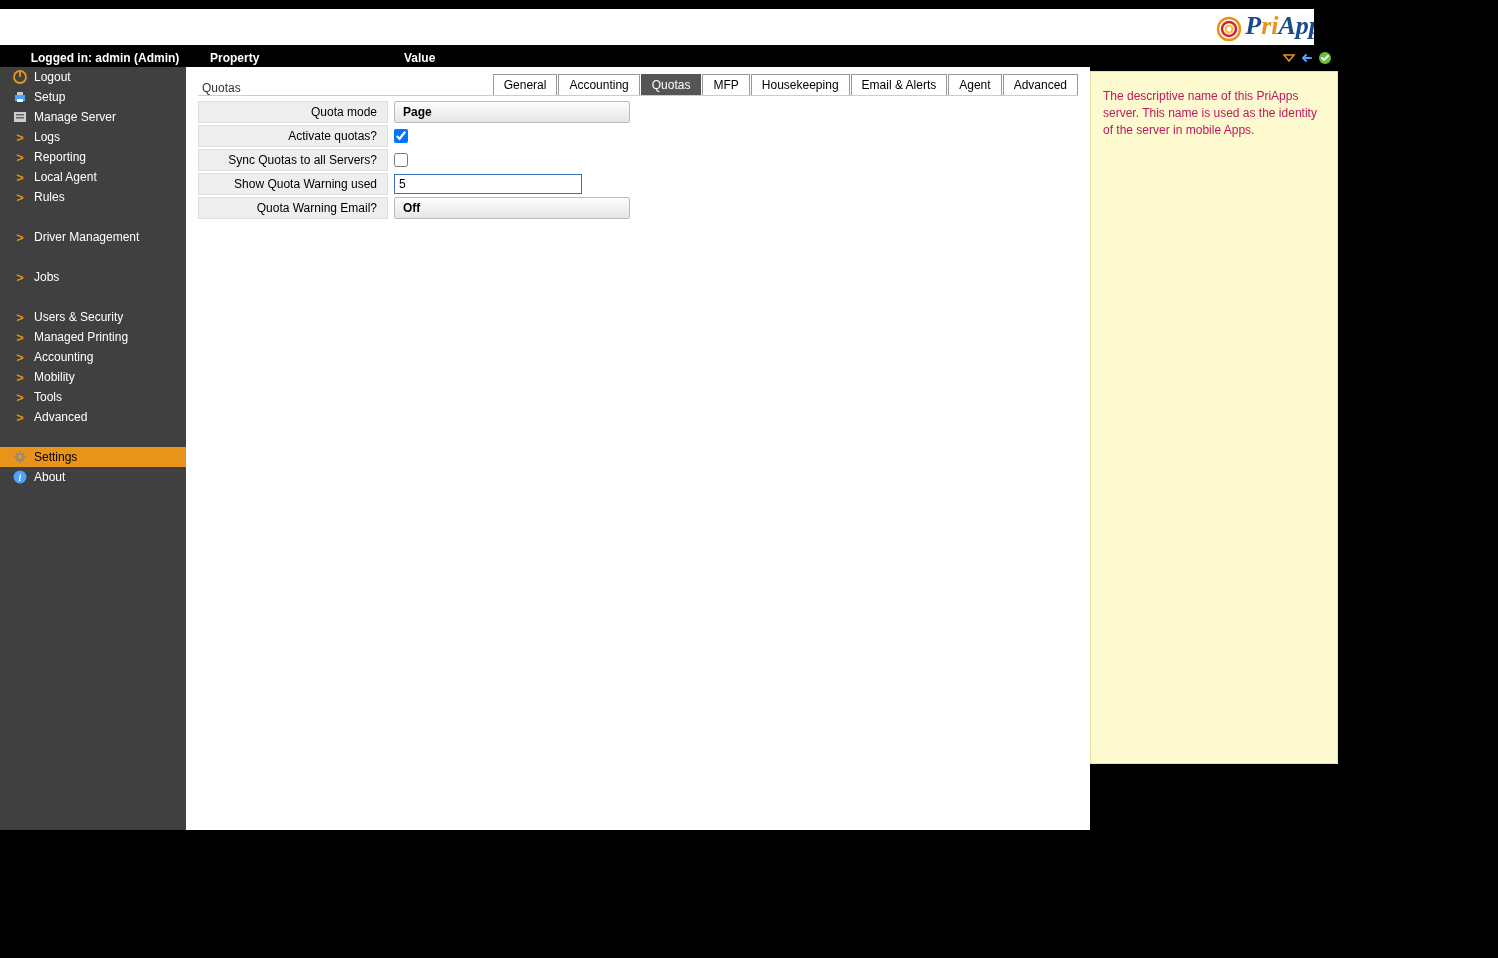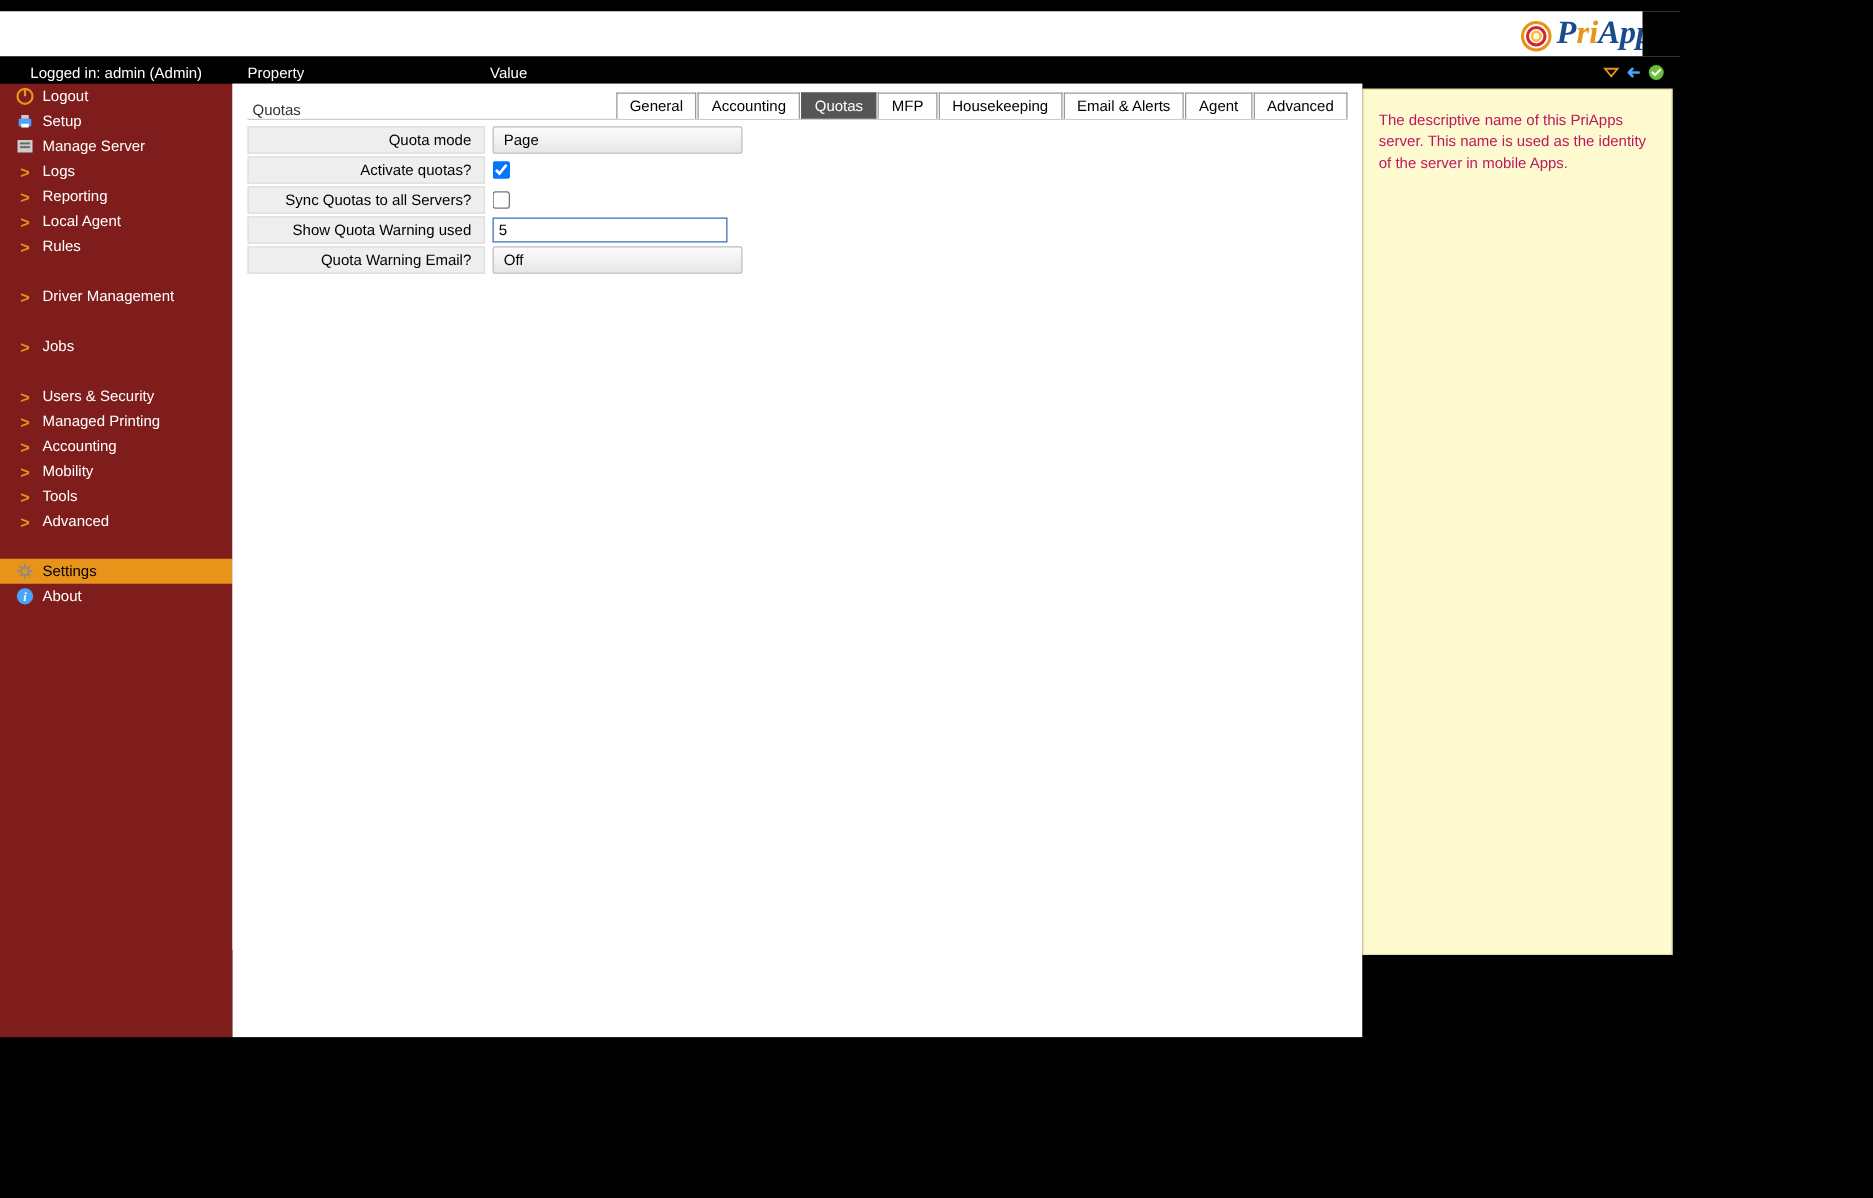--- a/index.html
+++ b/index.html
@@ -4,45 +4,45 @@
 <style>
 * { box-sizing: border-box; margin: 0; padding: 0; }
 body { font-family: Arial, Helvetica, sans-serif; font-size: 12px; background: #000; color: #000; }
 .viewport { width: 1344px; height: 830px; background: #000; position: relative; overflow: hidden; }
 .topbar { position: absolute; top: 9px; left: 0; right: 0; height: 36px; background: #fff; display: flex; justify-content: flex-end; align-items: center; padding-right: 12px; }
 .logo { font-family: Georgia, serif; font-size: 26px; font-style: italic; font-weight: bold; }
 .logo .swirl { display: inline-block; width: 28px; height: 28px; vertical-align: middle; margin-right: 2px; }
 .logo .p { color: #1a4b8c; }
 .logo .ri { color: #e8931a; text-align: right; }
 .logo .apps { color: #1a4b8c; font-style: italic; }
-.headerbar { position: absolute; top: 49px; left: 0; right: 0; height: 18px; background: #000; color: #fff; display: flex; align-items: center; font-size: 12px; font-weight: normal; }
+.headerbar { position: absolute; top: 49px; left: 12px; right: 0; height: 18px; background: #000; color: #fff; display: flex; align-items: center; font-size: 12px; font-weight: bold; }
 .headerbar .loggedin { width: 186px; text-align: center; padding: 0 8px; }
 .headerbar .property { width: 200px; padding-left: 12px; }
 .headerbar .value { padding-left: 6px; }
 .headerbar .icons-right { margin-left: auto; display: flex; gap: 4px; align-items: center; padding-right: 12px; }
 .icon-sm { width: 14px; height: 14px; display: inline-block; }
-.sidebar { position: absolute; top: 67px; left: 0; width: 186px; bottom: 0; background: #7f1d1d; color: #fff; }
+.sidebar { position: absolute; top: 67px; left: 0; width: 186px; bottom: 0; background: #404040; color: #fff; }
 .sidebar-item { display: flex; align-items: center; height: 20px; padding: 0 8px 0 12px; cursor: pointer; color: #fff; font-size: 12px; }
 .sidebar-item.active { background: #e8931a; color: #000; text-align: center; }
 .sidebar-item .icon { width: 16px; height: 16px; margin-right: 6px; display: flex; align-items: center; justify-content: center; flex-shrink: 0; }
 .sidebar-spacer { height: 20px; }
 .chevron { color: #e8931a; font-weight: bold; font-size: 13px; }
 .main { position: absolute; top: 67px; left: 186px; right: 254px; bottom: 0; background: #fff; }
 .main-inner { padding: 5px 12px; background: #fff; height: calc(100% - 70px); }
 .tabs-row { display: flex; align-items: flex-end; border-bottom: 1px solid #ccc; height: 24px; }
 .section-title { font-size: 12px; color: #333; padding: 0 4px; flex-shrink: 0; margin-right: auto;}
 .tabs { display: flex; gap: 2px; }
 .tab { border: 1px solid #999; border-bottom: none; padding: 3px 10px; background: #fff; font-size: 12px; cursor: pointer; margin-left: -1px; }
 .tab:first-child { margin-left: 0; }
 .tab.active { background: #555; color: #fff; border-color: #555; }
 .form-rows { margin-top: 4px; }
 .form-row { display: flex; align-items: center; height: 24px; }
 .form-label { width: 190px; text-align: right; padding-right: 10px; font-size: 12px; color: #000000; background: #eee; height: 22px; display: flex; align-items: center; justify-content: flex-end; border: 1px solid #ddd; }
 .form-value { padding-left: 6px; display: flex; align-items: center; }
-.form-value .sel-box { width: 200px; height: 22px; background: linear-gradient(#fdfdfd,#e6e6e6); border: 1px solid #bbb; border-radius: 2px; padding: 0 8px; font-size: 12px; display: flex; align-items: center; cursor: pointer; }
+.form-value .sel-box { width: 236px; height: 22px; background: linear-gradient(#fdfdfd,#e6e6e6); border: 1px solid #bbb; border-radius: 2px; padding: 0 8px; font-size: 12px; display: flex; align-items: center; cursor: pointer; font-weight: bold; }
 .form-value .txt-input { width: 188px; height: 20px; border: 1px solid #3b6fb5; padding: 0 4px; font-size: 12px; outline: none; }
 .form-value input[type=checkbox] { width: 14px; height: 14px; }
 .rightpanel { position: absolute; top: 67px; right: 0; width: 254px; bottom: 0; background: #000; }
 .help-box { background: #fdfad0; border: 1px solid #e5e1a8; margin: 4px 6px 0 0; padding: 16px 12px; font-size: 12px; color: #be185d; line-height: 1.4; height: calc(100% - 70px); }
 .blackstrip-right { position: absolute; right: 0; top: 9px; width: 30px; height: 36px; background: #000; }
 </style>
 </head>
 <body>
 
 <div class="viewport">

